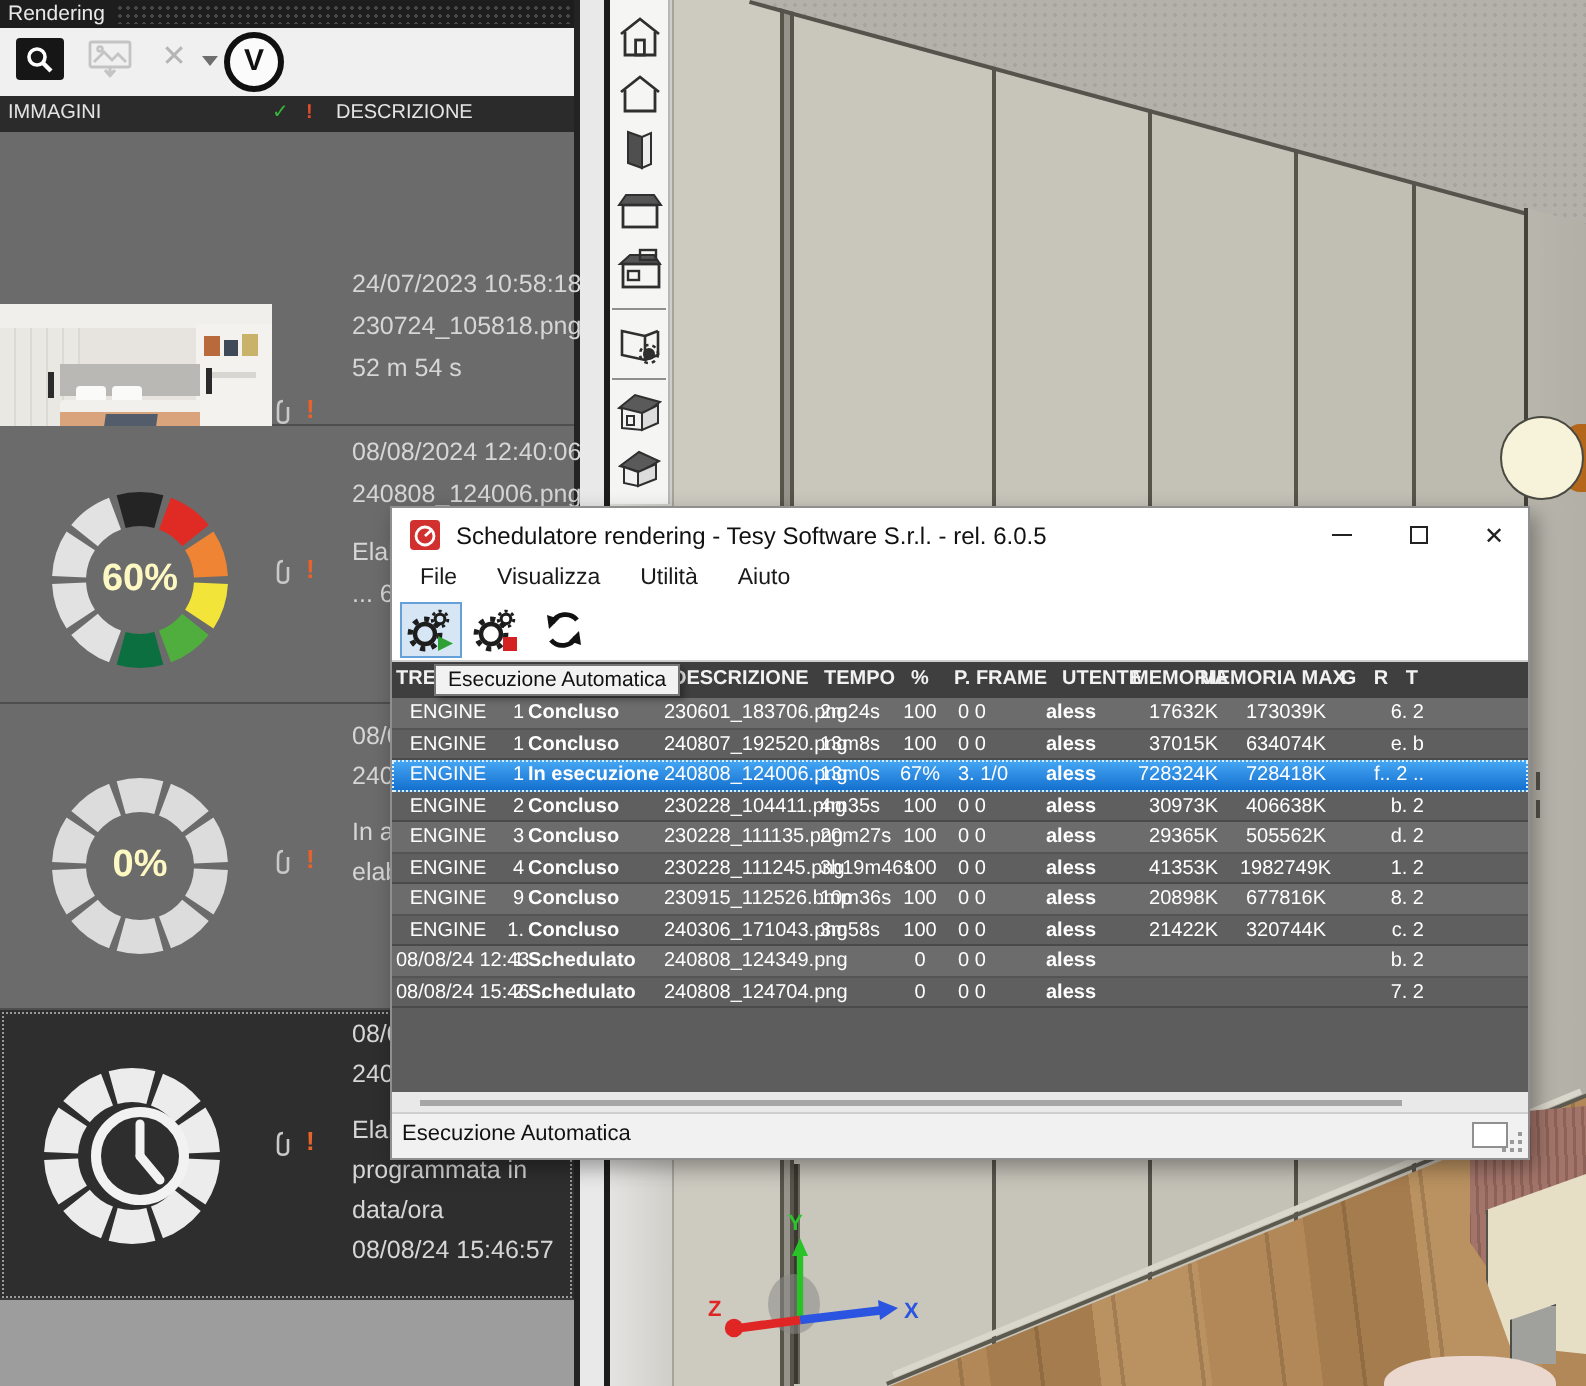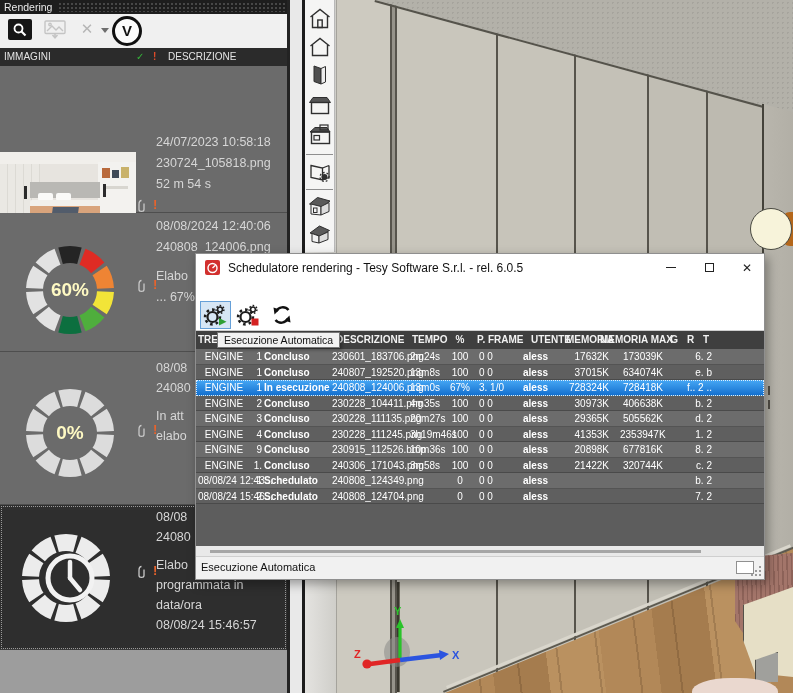--- a/index.html
+++ b/index.html
@@ -57,21 +57,21 @@
   #btn-caret { left:101px; top:14px; width:0; height:0; border-left:4px solid transparent; border-right:4px solid transparent; border-top:5px solid #6e6e6e; }
   #btn-vray { left:112px; top:2px; width:30px; height:30px; border:3.2px solid #101010; border-radius:50%; background:#fbfbfb; color:#111; font-weight:800; font-size:15px; text-align:center; line-height:24px; cursor:pointer; }
   #p-header { left:0; top:48px; width:287px; height:18px; background:#2b2b2b; color:#e4e4e4; font-size:10px; line-height:18px; }
   .ph-im { position:absolute; left:4px; } .ph-desc { position:absolute; left:168px; }
   .ph-chk { position:absolute; left:136px; color:#35b53a; font-weight:bold; }
   .ph-al { position:absolute; left:153px; color:#e04b2a; font-weight:bold; }
   .prow { left:0; width:287px; background:#6b6b6b; border-bottom:1px solid #4e4e4e; }
   #prow1 { top:66px; height:147px; } #prow2 { top:213px; height:139px; }
   #prow3 { top:352px; height:153px; }
   #prow4 { top:505px; height:145px; background:#2e2e2e; border-bottom:1px solid #3a3a3a; outline:1px dotted #9a9a9a; outline-offset:-2px; }
-  .pdesc { position:absolute; left:156px; color:#d6d6d6; font-size:12.5px; line-height:21px; white-space:nowrap; }
+  .pdesc { position:absolute; left:176px; color:#d6d6d6; font-size:12.5px; line-height:21px; white-space:nowrap; }
   .pdesc .gap { height:8px; }
   .clip-ico { position:absolute; left:136px; } 
   .warn-ico { position:absolute; left:153px; color:#e8632c; font-weight:bold; font-size:13px; }
   .ringbox { position:absolute; }
   .ringbox svg { position:absolute; left:0; top:0; }
   .ringlabel { position:absolute; left:0; top:0; width:100%; height:100%; display:flex; align-items:center; justify-content:center; font-weight:bold; font-size:19px; color:#fef9c3; }
   #ring60 { left:10px; top:230px; width:120px; height:120px; }
   #ring0 { left:10px; top:373px; width:120px; height:120px; }
   #ringclk { left:6px; top:514px; width:128px; height:128px; }
   
@@ -394,20 +394,26 @@
           <i></i>
         </div>
       <div id="wc-max" class="wc">
           <i></i>
         </div>
       <div id="wc-close" class="wc">
           <span>✕</span>
         </div>
     </div>
 
+    <div id="w-menu" class="abs">
+      <span class="mitem">File</span>
+      <span class="mitem">Visualizza</span>
+      <span class="mitem">Utilità</span>
+      <span class="mitem">Aiuto</span>
+    </div>
 
     <div id="w-tools" class="abs">
       <div class="tbtn sel" style="left:4px">
         <svg width="25" height="23" viewBox="0 0 25 23">
           <circle cx="9.5" cy="13" r="5" fill="none" stroke="#1d1d1d" stroke-width="2.2"></circle>
           <circle cx="9.5" cy="13" r="7.4" fill="none" stroke="#1d1d1d" stroke-width="2.6" stroke-dasharray="2.6 3.1"></circle>
           <circle cx="17" cy="5.5" r="2.4" fill="none" stroke="#1d1d1d" stroke-width="1.5"></circle>
           <circle cx="17" cy="5.5" r="3.9" fill="none" stroke="#1d1d1d" stroke-width="1.5" stroke-dasharray="1.6 1.9"></circle>
           <polygon points="16,14 23.5,17.7 16,21.5" fill="#2ea035"></polygon>
         </svg>
@@ -512,21 +518,21 @@
           <div class="t-row odd">
             <span class="c0">ENGINE</span>
             <span class="c1">4</span>
             <span class="c2">Concluso</span>
             <span class="c3">230228_111245.png</span>
             <span class="c4">3h19m46s</span>
             <span class="c5">100</span>
             <span class="c6">0 0</span>
             <span class="c7">aless</span>
             <span class="c8">41353K</span>
-            <span class="c9">2353947K</span>
+            <span class="c9">1982749K</span>
             <span class="c10">1. 2</span>
           </div>
           <div class="t-row">
             <span class="c0">ENGINE</span>
             <span class="c1">9</span>
             <span class="c2">Concluso</span>
             <span class="c3">230915_112526.bmp</span>
             <span class="c4">10m36s</span>
             <span class="c5">100</span>
             <span class="c6">0 0</span>

